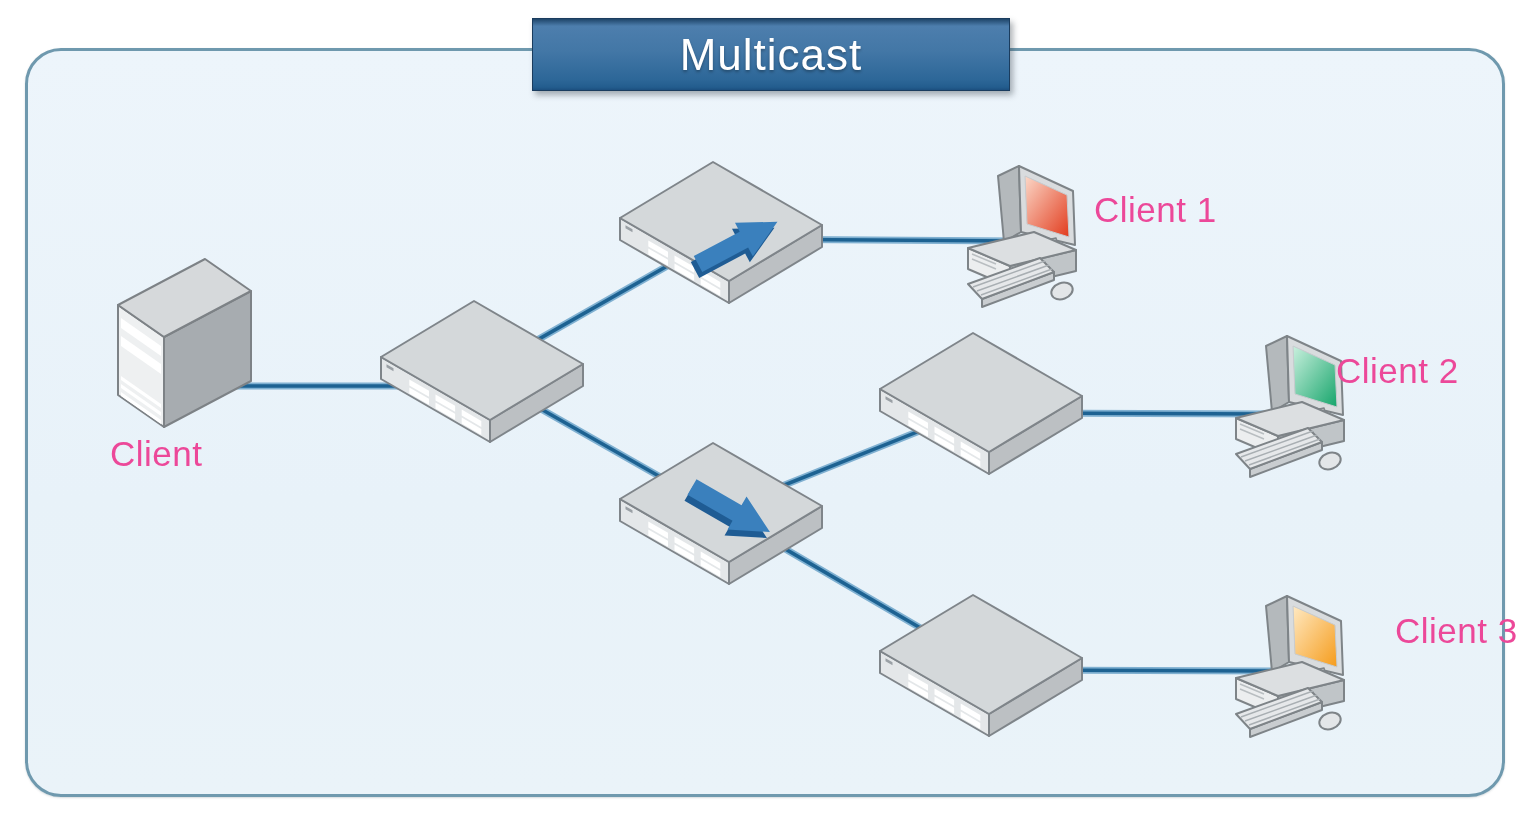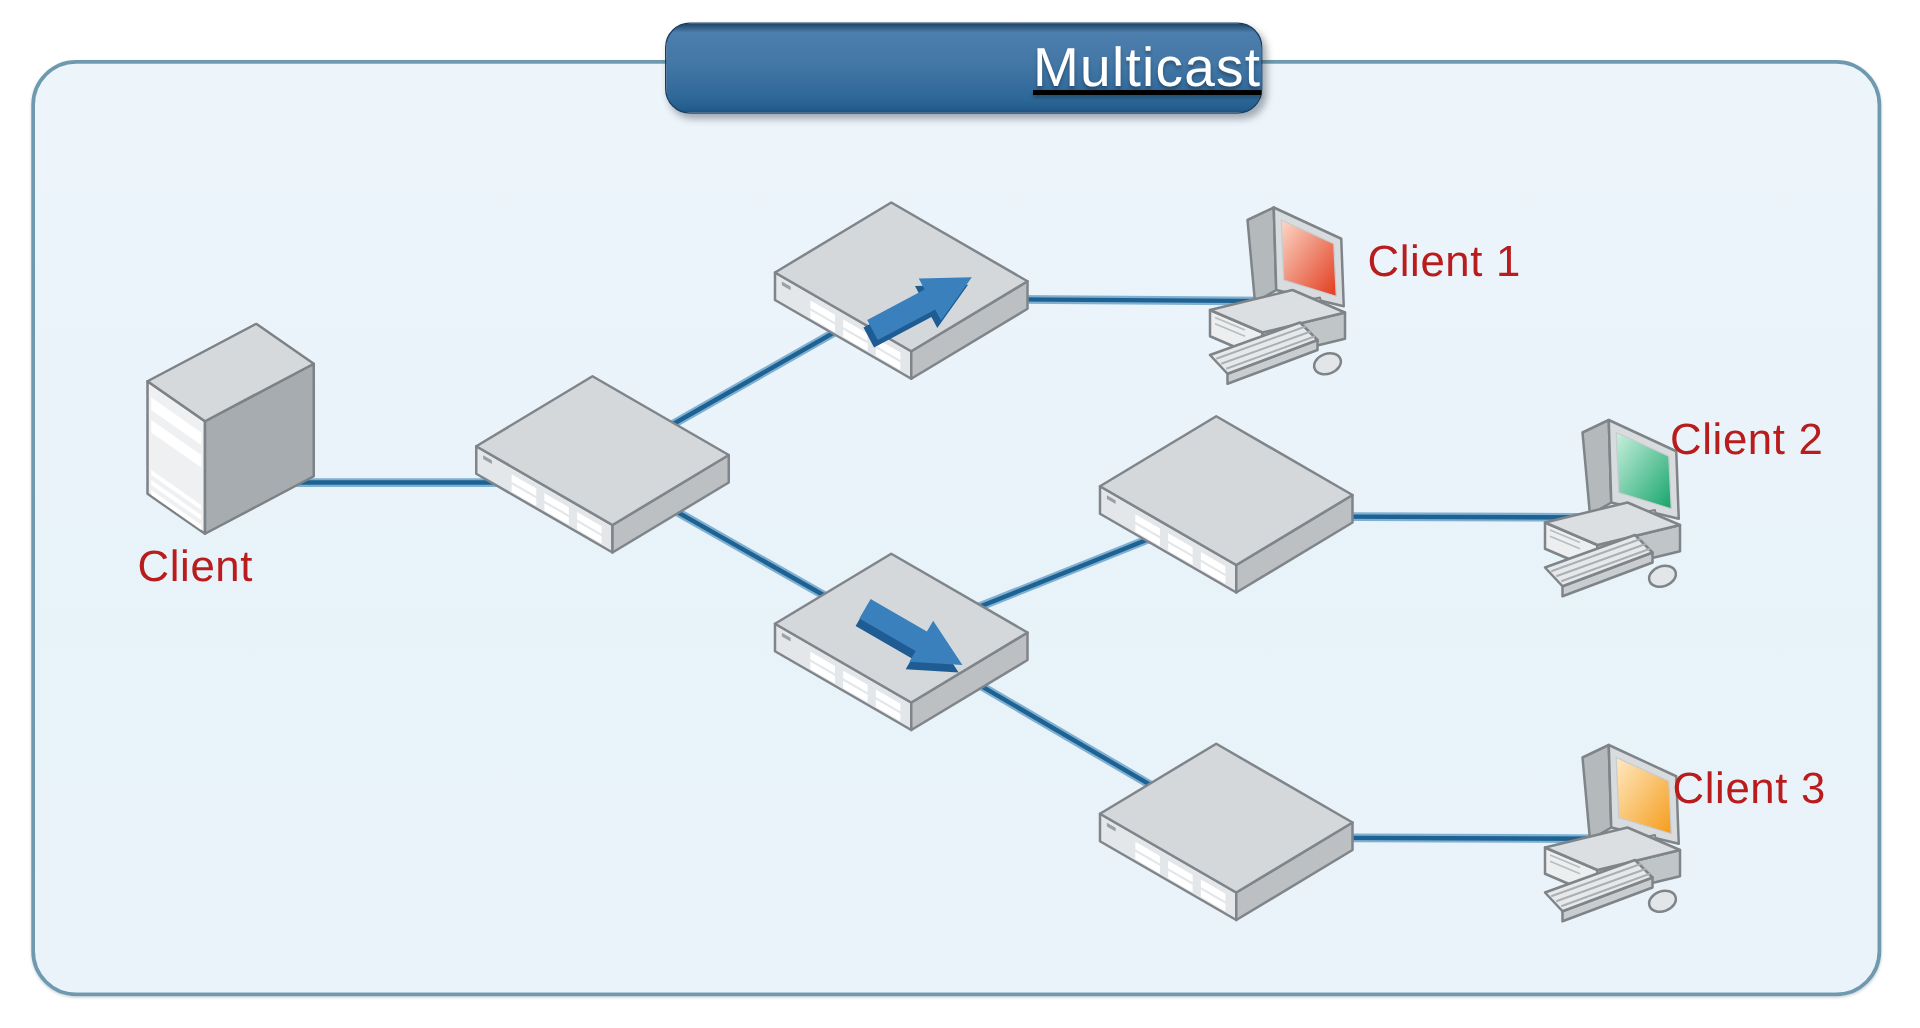--- a/index.html
+++ b/index.html
@@ -10,29 +10,29 @@
   .panel{
     position:absolute;left:25px;top:48px;width:1474px;height:743px;
     border:3px solid #6f99ae;border-radius:36px;
     background:linear-gradient(180deg,#edf5fb 0%,#e8f2f9 60%,#eaf3f9 100%);
     box-shadow:0 1px 2px rgba(90,110,125,.25);
     z-index:0;
   }
   .links{position:absolute;left:0;top:0;z-index:1;pointer-events:none;}
   .node{position:absolute;z-index:2;}
   .node-label{
-    position:absolute;z-index:2;font-size:35px;color:#b91c1c;
+    position:absolute;z-index:2;font-size:35px;color:#ec4899;
     letter-spacing:0.5px;white-space:nowrap;
   }
   .banner{
     position:absolute;left:532px;top:18px;width:476px;height:71px;z-index:3;
-    border-radius:20px;border:1px solid #1a3c5e;
+    border-radius:0;border:1px solid #1a3c5e;
     background:linear-gradient(180deg,#1f4569 0%,#4d7ead 10%,#4377a6 45%,#2d6798 85%,#235d8e 96%,#1c4f7f 100%);
     box-shadow:3px 4px 6px rgba(50,60,70,.40);
-    display:flex;align-items:center;justify-content:flex-end;text-decoration:underline;
+    display:flex;align-items:center;justify-content:center;
   }
   .banner-text{
     color:#ffffff;font-size:44px;letter-spacing:1px;
     text-shadow:0 2px 3px rgba(0,0,0,.30);
   }
   .defs-hidden{position:absolute;width:0;height:0;overflow:hidden;}
 </style>
 </head>
 <body>
 
@@ -172,31 +172,31 @@
   <svg class="node" style="left:1226px;top:318px" width="150" height="165" viewBox="0 0 150 165">
     <defs>
       <linearGradient id="grad-c2" x1="0" y1="0" x2="1" y2="1">
         <stop offset="0" stop-color="#c9f0de"></stop>
         <stop offset="1" stop-color="#16a56b"></stop>
       </linearGradient>
     </defs>
     <use href="#sym-computer"></use>
     <polygon points="67,28 109,47 111,89 69,76" fill="url(#grad-c2)" stroke="#c9cdd0" stroke-width="1"></polygon>
   </svg>
-  <div class="node-label" style="left:1336px;top:332px">Client 2</div>
+  <div class="node-label" style="left:1336px;top:351px">Client 2</div>
 
   <svg class="node" style="left:1226px;top:578px" width="150" height="165" viewBox="0 0 150 165">
     <defs>
       <linearGradient id="grad-c3" x1="0" y1="0" x2="1" y2="1">
         <stop offset="0" stop-color="#ffe9c2"></stop>
         <stop offset="1" stop-color="#f59c1c"></stop>
       </linearGradient>
     </defs>
     <use href="#sym-computer"></use>
     <polygon points="67,28 109,47 111,89 69,76" fill="url(#grad-c3)" stroke="#c9cdd0" stroke-width="1"></polygon>
   </svg>
-  <div class="node-label" style="left:1338px;top:611px">Client 3</div>
+  <div class="node-label" style="left:1395px;top:611px">Client 3</div>
 
   <div class="banner">
     <span class="banner-text">Multicast</span>
   </div>
 
 </div>
 
 </body></html>

